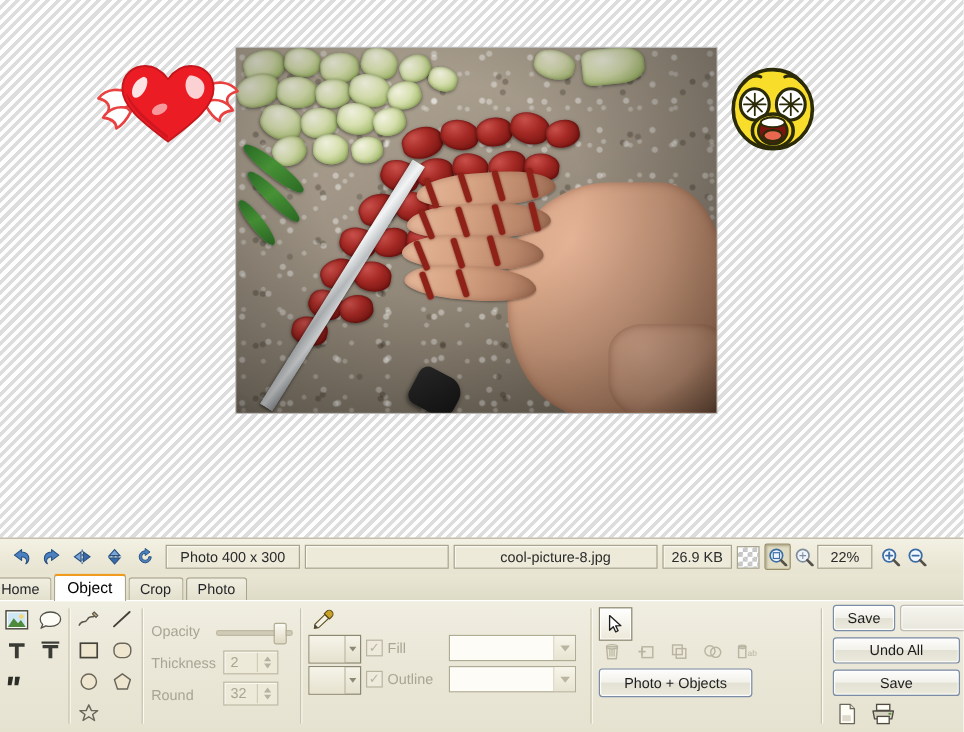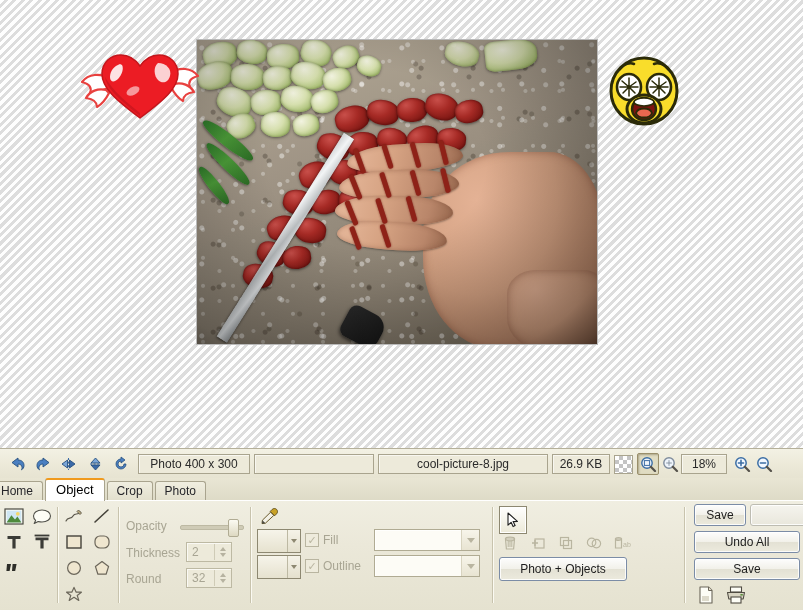--- a/index.html
+++ b/index.html
@@ -395,21 +395,21 @@
       </svg>
     </div>
     <div class="tb-ico" title="Zoom to fit">
       <svg width="17" height="16" viewBox="0 0 17 16">
         <circle cx="7" cy="7" r="5.2" fill="#eef4fb" stroke="#7f8c9c" stroke-width="1.4"></circle>
         <path d="M4.2 7 L9.8 7 M7 4.2 L7 9.8" stroke="#7f8c9c" stroke-width=".9"></path>
         <path d="M10.8 10.8 L15 15" stroke="#54514a" stroke-width="2.2" stroke-linecap="round"></path>
       </svg>
     </div>
 
-    <div class="field f-zoom">18%</div>
+    <div class="field f-zoom">22%</div>
 
     <div class="tb-ico" title="Zoom in">
       <svg width="17" height="16" viewBox="0 0 17 16">
         <circle cx="7" cy="7" r="5.2" fill="#f2f8ff" stroke="#3c6ea5" stroke-width="1.5"></circle>
         <path d="M4.4 7 L9.6 7 M7 4.4 L7 9.6" stroke="#3c6ea5" stroke-width="1.6" stroke-linecap="round"></path>
         <path d="M10.8 10.8 L15 15" stroke="#54514a" stroke-width="2.2" stroke-linecap="round"></path>
       </svg>
     </div>
     <div class="tb-ico" title="Zoom out">
       <svg width="17" height="16" viewBox="0 0 17 16">

